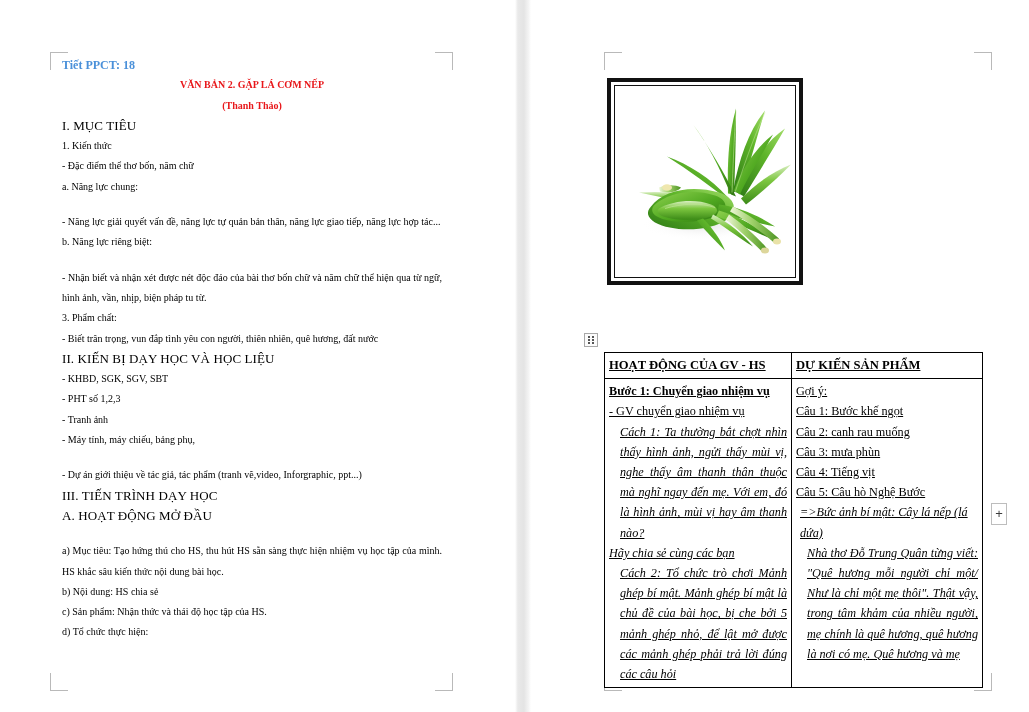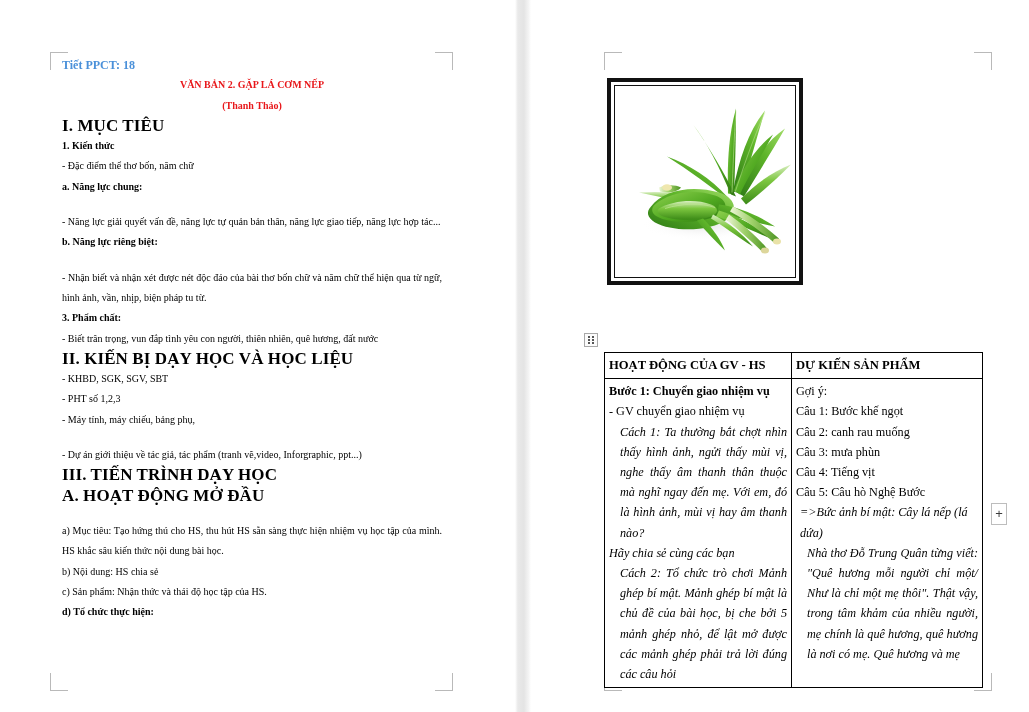--- a/index.html
+++ b/index.html
@@ -51,26 +51,26 @@
     left: 62px;
     top: 55px;
     width: 380px;
   }
   .ln {
     font-size: 10px;
     line-height: 20.3px;
     color: #000000;
     white-space: normal;
   }
-  .ln.b      { font-weight: bold; }
+  .ln.b      { font-weight: normal; }
   .ln.center { text-align: center; }
   .ln.just   { text-align: justify; text-justify: inter-word; margin-top: 15px; }
   .ln.red    { color: #e8171a; font-weight: bold; }
   .ln.blue   { color: #4a90d9; font-weight: bold; font-size: 12px; }
-  .ln.head   { font-weight: bold; font-size: 17px; letter-spacing: .1px; }
+  .ln.head   { font-weight: normal; font-size: 13px; letter-spacing: .1px; }
 
   
   #picture-frame {
     position: absolute;
     left: 607px;
     top: 78px;
     width: 196px;
     height: 207px;
     background: #ffffff;
     border: 4px solid #111111;
@@ -124,20 +124,21 @@
     table-layout: fixed;
   }
   #gv-table td, #gv-table th {
     border: 1px solid #000000;
     vertical-align: top;
     padding: 2px 4px 3px 4px;
     font-size: 12.2px;
     line-height: 20.2px;
     color: #000;
     text-align: left;
+    text-decoration: underline;
   }
   #gv-table th { font-weight: bold; font-size: 12.6px; }
   #gv-table col.c1 { width: 187px; }
   #gv-table col.c2 { width: 191px; }
   .cellline        { display: block; }
   .cellline.b      { font-weight: bold; }
   .cellline.i      { font-style: italic; }
   .cellline.just   { text-align: justify; text-justify: inter-word; margin-left: 11px; }
   .cellline.pad    { padding-left: 4px; }
 
@@ -181,20 +182,21 @@
       <div class="ln">- Đặc điểm thể thơ bốn, năm chữ</div>
       <div class="ln b">a. Năng lực chung:</div>
       <div class="ln just">- Năng lực giải quyết vấn đề, năng lực tự quản bản thân, năng lực giao tiếp, năng lực hợp tác...</div>
       <div class="ln b">b. Năng lực riêng biệt:</div>
       <div class="ln just">- Nhận biết và nhận xét được nét độc đáo của bài thơ bốn chữ và năm chữ thể hiện qua từ ngữ, hình ảnh, vần, nhịp, biện pháp tu từ.</div>
       <div class="ln b">3. Phẩm chất:</div>
       <div class="ln">- Biết trân trọng, vun đắp tình yêu con người, thiên nhiên, quê hương, đất nước</div>
       <div class="ln head"> II. KIẾN BỊ DẠY HỌC VÀ HỌC LIỆU</div>
       <div class="ln">- KHBD, SGK, SGV, SBT</div>
       <div class="ln">- PHT số 1,2,3</div>
+      <div class="ln">- Tranh ảnh</div>
       <div class="ln">- Máy tính, máy chiếu, bảng phụ,</div>
       <div class="ln just">- Dự án giới thiệu về tác giả, tác phẩm (tranh vẽ,video, Inforgraphic, ppt...)</div>
       <div class="ln head">III. TIẾN TRÌNH DẠY HỌC</div>
       <div class="ln head">A. HOẠT ĐỘNG MỞ ĐẦU</div>
       <div class="ln just">a) Mục tiêu: Tạo hứng thú cho HS, thu hút HS sẵn sàng thực hiện nhiệm vụ học tập của mình. HS khắc sâu kiến thức nội dung bài học.</div>
       <div class="ln">b) Nội dung: HS chia sẻ</div>
       <div class="ln">c) Sản phẩm: Nhận thức và thái độ học tập của HS.</div>
       <div class="ln b">d) Tổ chức thực hiện:</div>
     </div>
   </div>

